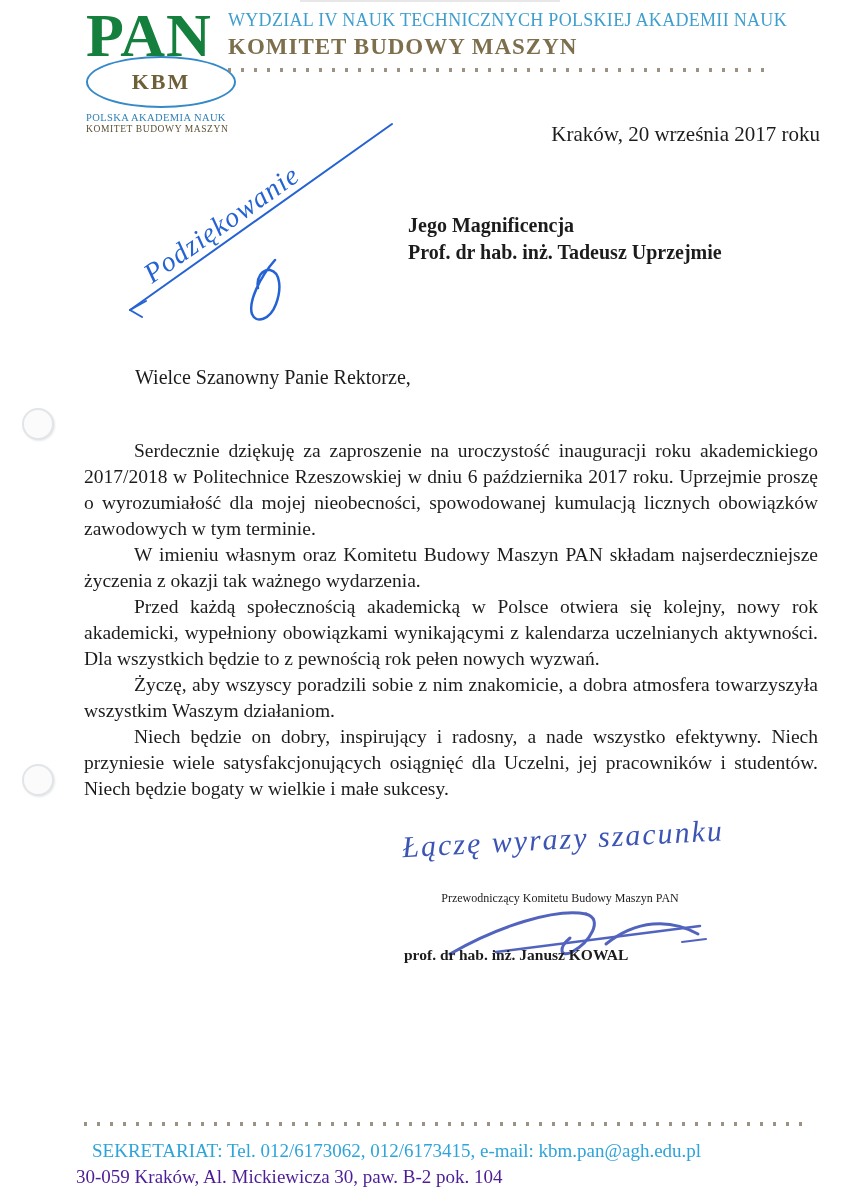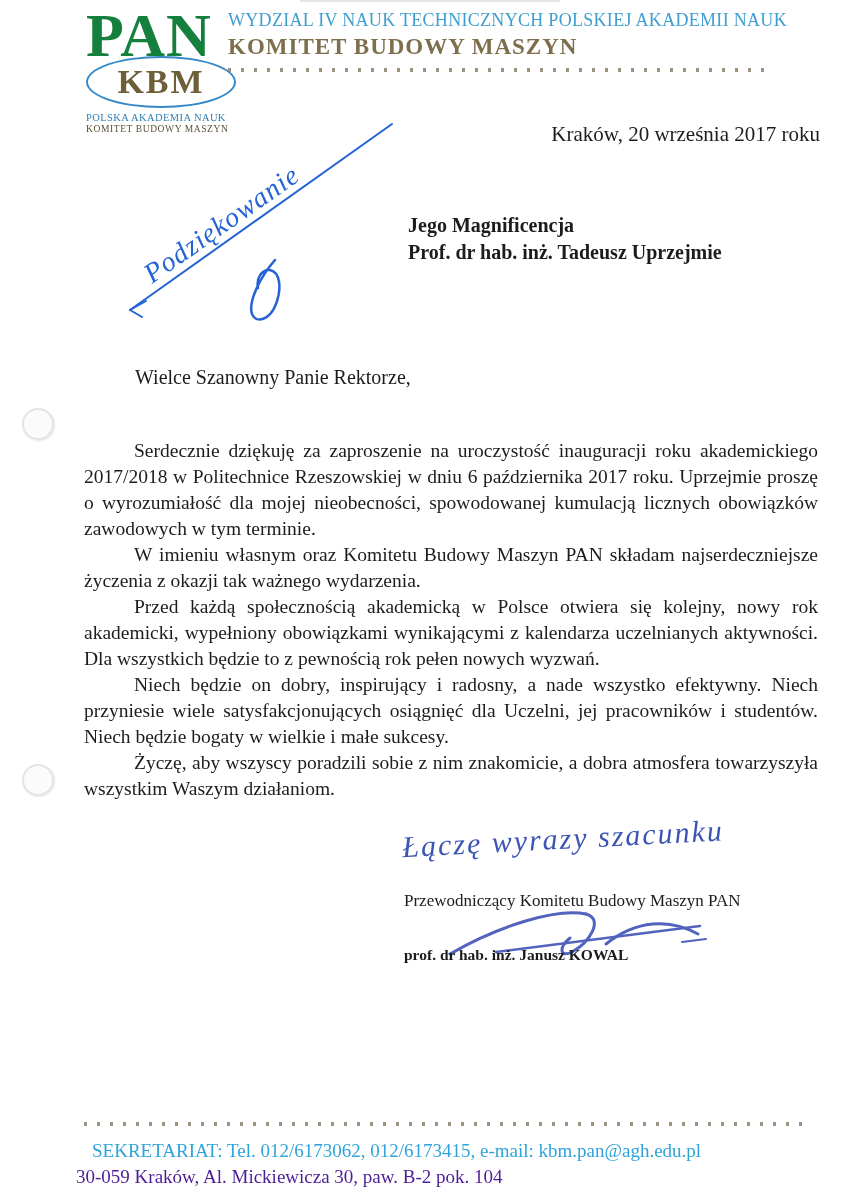--- a/index.html
+++ b/index.html
@@ -16,21 +16,21 @@
   .logo{position:absolute;left:86px;top:6px;width:150px;}
   .logo-pan{
     font-size:62px;font-weight:bold;line-height:58px;
     letter-spacing:1px;color:#15803d;font-style:normal;
   }
   .logo-ellipse{
     position:relative;width:146px;height:48px;margin-top:-8px;
     border:2px solid #3489c8;border-radius:50%;
     display:flex;align-items:center;justify-content:center;
   }
-  .logo-kbm{font-size:34px;font-weight:bold;color:#6e5f38;letter-spacing:2px;line-height:1;}
+  .logo-kbm{font-size:22px;font-weight:bold;color:#6e5f38;letter-spacing:2px;line-height:1;}
   .logo-sub1{font-size:10.5px;color:#2f7fb5;letter-spacing:.4px;margin-top:4px;white-space:nowrap;}
   .logo-sub2{font-size:9.5px;color:#5c5136;letter-spacing:.6px;margin-top:1px;white-space:nowrap;}
   .header-text{position:absolute;left:228px;top:10px;width:560px;}
   .header-line1{font-size:18px;color:#3e9ecf;letter-spacing:.3px;white-space:nowrap;}
   .header-line2{font-size:23px;font-weight:bold;color:#7d6e4c;letter-spacing:1px;margin-top:3px;}
   .dotted{
     height:4px;
     background-image:repeating-linear-gradient(to right,#8b7f6d 0 3px,transparent 3px 13px);
     opacity:.85;
   }
@@ -47,21 +47,21 @@
   
   .salutation{position:absolute;left:135px;top:366px;font-size:20px;}
   .body-text{position:absolute;left:84px;top:438px;width:734px;font-size:19.5px;line-height:26px;}
   .body-text p{margin:0;text-align:justify;text-indent:50px;}
   
   .closing-hand{
     position:absolute;left:402px;top:820px;width:390px;
     font-style:italic;font-size:30px;color:#3c55b5;
     transform:rotate(-3deg);letter-spacing:2px;white-space:nowrap;
   }
-  .signer-title{position:absolute;left:404px;top:891px;width:312px;text-align:center;font-size:17px;white-space:nowrap;}
+  .signer-title{position:absolute;left:404px;top:891px;width:312px;text-align:center;font-size:12px;white-space:nowrap;}
   .signature-svg{position:absolute;left:438px;top:902px;width:280px;height:60px;}
   .signer-name{position:absolute;left:404px;top:946px;width:312px;font-size:15.5px;white-space:nowrap;font-weight:bold;}
   
   .dotted-bottom{position:absolute;left:84px;top:1122px;width:728px;}
   .footer-line1{position:absolute;left:92px;top:1140px;font-size:19px;color:#2ea4da;white-space:nowrap;}
   .footer-line2{position:absolute;left:76px;top:1166px;font-size:19px;color:#4c1d95;white-space:nowrap;}
   
   .hole{
     position:absolute;left:22px;width:28px;height:28px;border-radius:50%;
     background:#fbfbfc;border:2px solid #e2e5e8;
@@ -108,22 +108,22 @@
     <div>Jego Magnificencja</div>
     <div>Prof. dr hab. inż. Tadeusz Uprzejmie</div>
   </div>
 
   <div class="salutation">Wielce Szanowny Panie Rektorze,</div>
 
   <div class="body-text">
     <p>Serdecznie dziękuję za zaproszenie na uroczystość inauguracji roku akademickiego 2017/2018 w Politechnice Rzeszowskiej w dniu 6 października 2017 roku. Uprzejmie proszę o wyrozumiałość dla mojej nieobecności, spowodowanej kumulacją licznych obowiązków zawodowych w tym terminie.</p>
     <p>W imieniu własnym oraz Komitetu Budowy Maszyn PAN składam najserdeczniejsze życzenia z okazji tak ważnego wydarzenia.</p>
     <p>Przed każdą społecznością akademicką w Polsce otwiera się kolejny, nowy rok akademicki, wypełniony obowiązkami wynikającymi z kalendarza uczelnianych aktywności. Dla wszystkich będzie to z pewnością rok pełen nowych wyzwań.</p>
+    <p>Życzę, aby wszyscy poradzili sobie z nim znakomicie, a dobra atmosfera towarzyszyła wszystkim Waszym działaniom.</p>
     <p>Niech będzie on dobry, inspirujący i radosny, a nade wszystko efektywny. Niech przyniesie wiele satysfakcjonujących osiągnięć dla Uczelni, jej pracowników i studentów. Niech będzie bogaty w wielkie i małe sukcesy.</p>
-    <p>Życzę, aby wszyscy poradzili sobie z nim znakomicie, a dobra atmosfera towarzyszyła wszystkim Waszym działaniom.</p>
   </div>
 
   <div class="closing-hand">Łączę wyrazy szacunku</div>
 
   <div class="signer-title">Przewodniczący Komitetu Budowy Maszyn PAN</div>
 
   <svg class="signature-svg" viewBox="0 0 280 60" xmlns="http://www.w3.org/2000/svg">
     <g stroke="#4053b8" stroke-width="3" fill="none" stroke-linecap="round" opacity="0.9">
       <path d="M12 52 C 60 24, 118 6, 148 12"></path>
       <path d="M148 12 C 166 17, 152 40, 134 50 C 122 56, 120 46, 132 36"></path>

